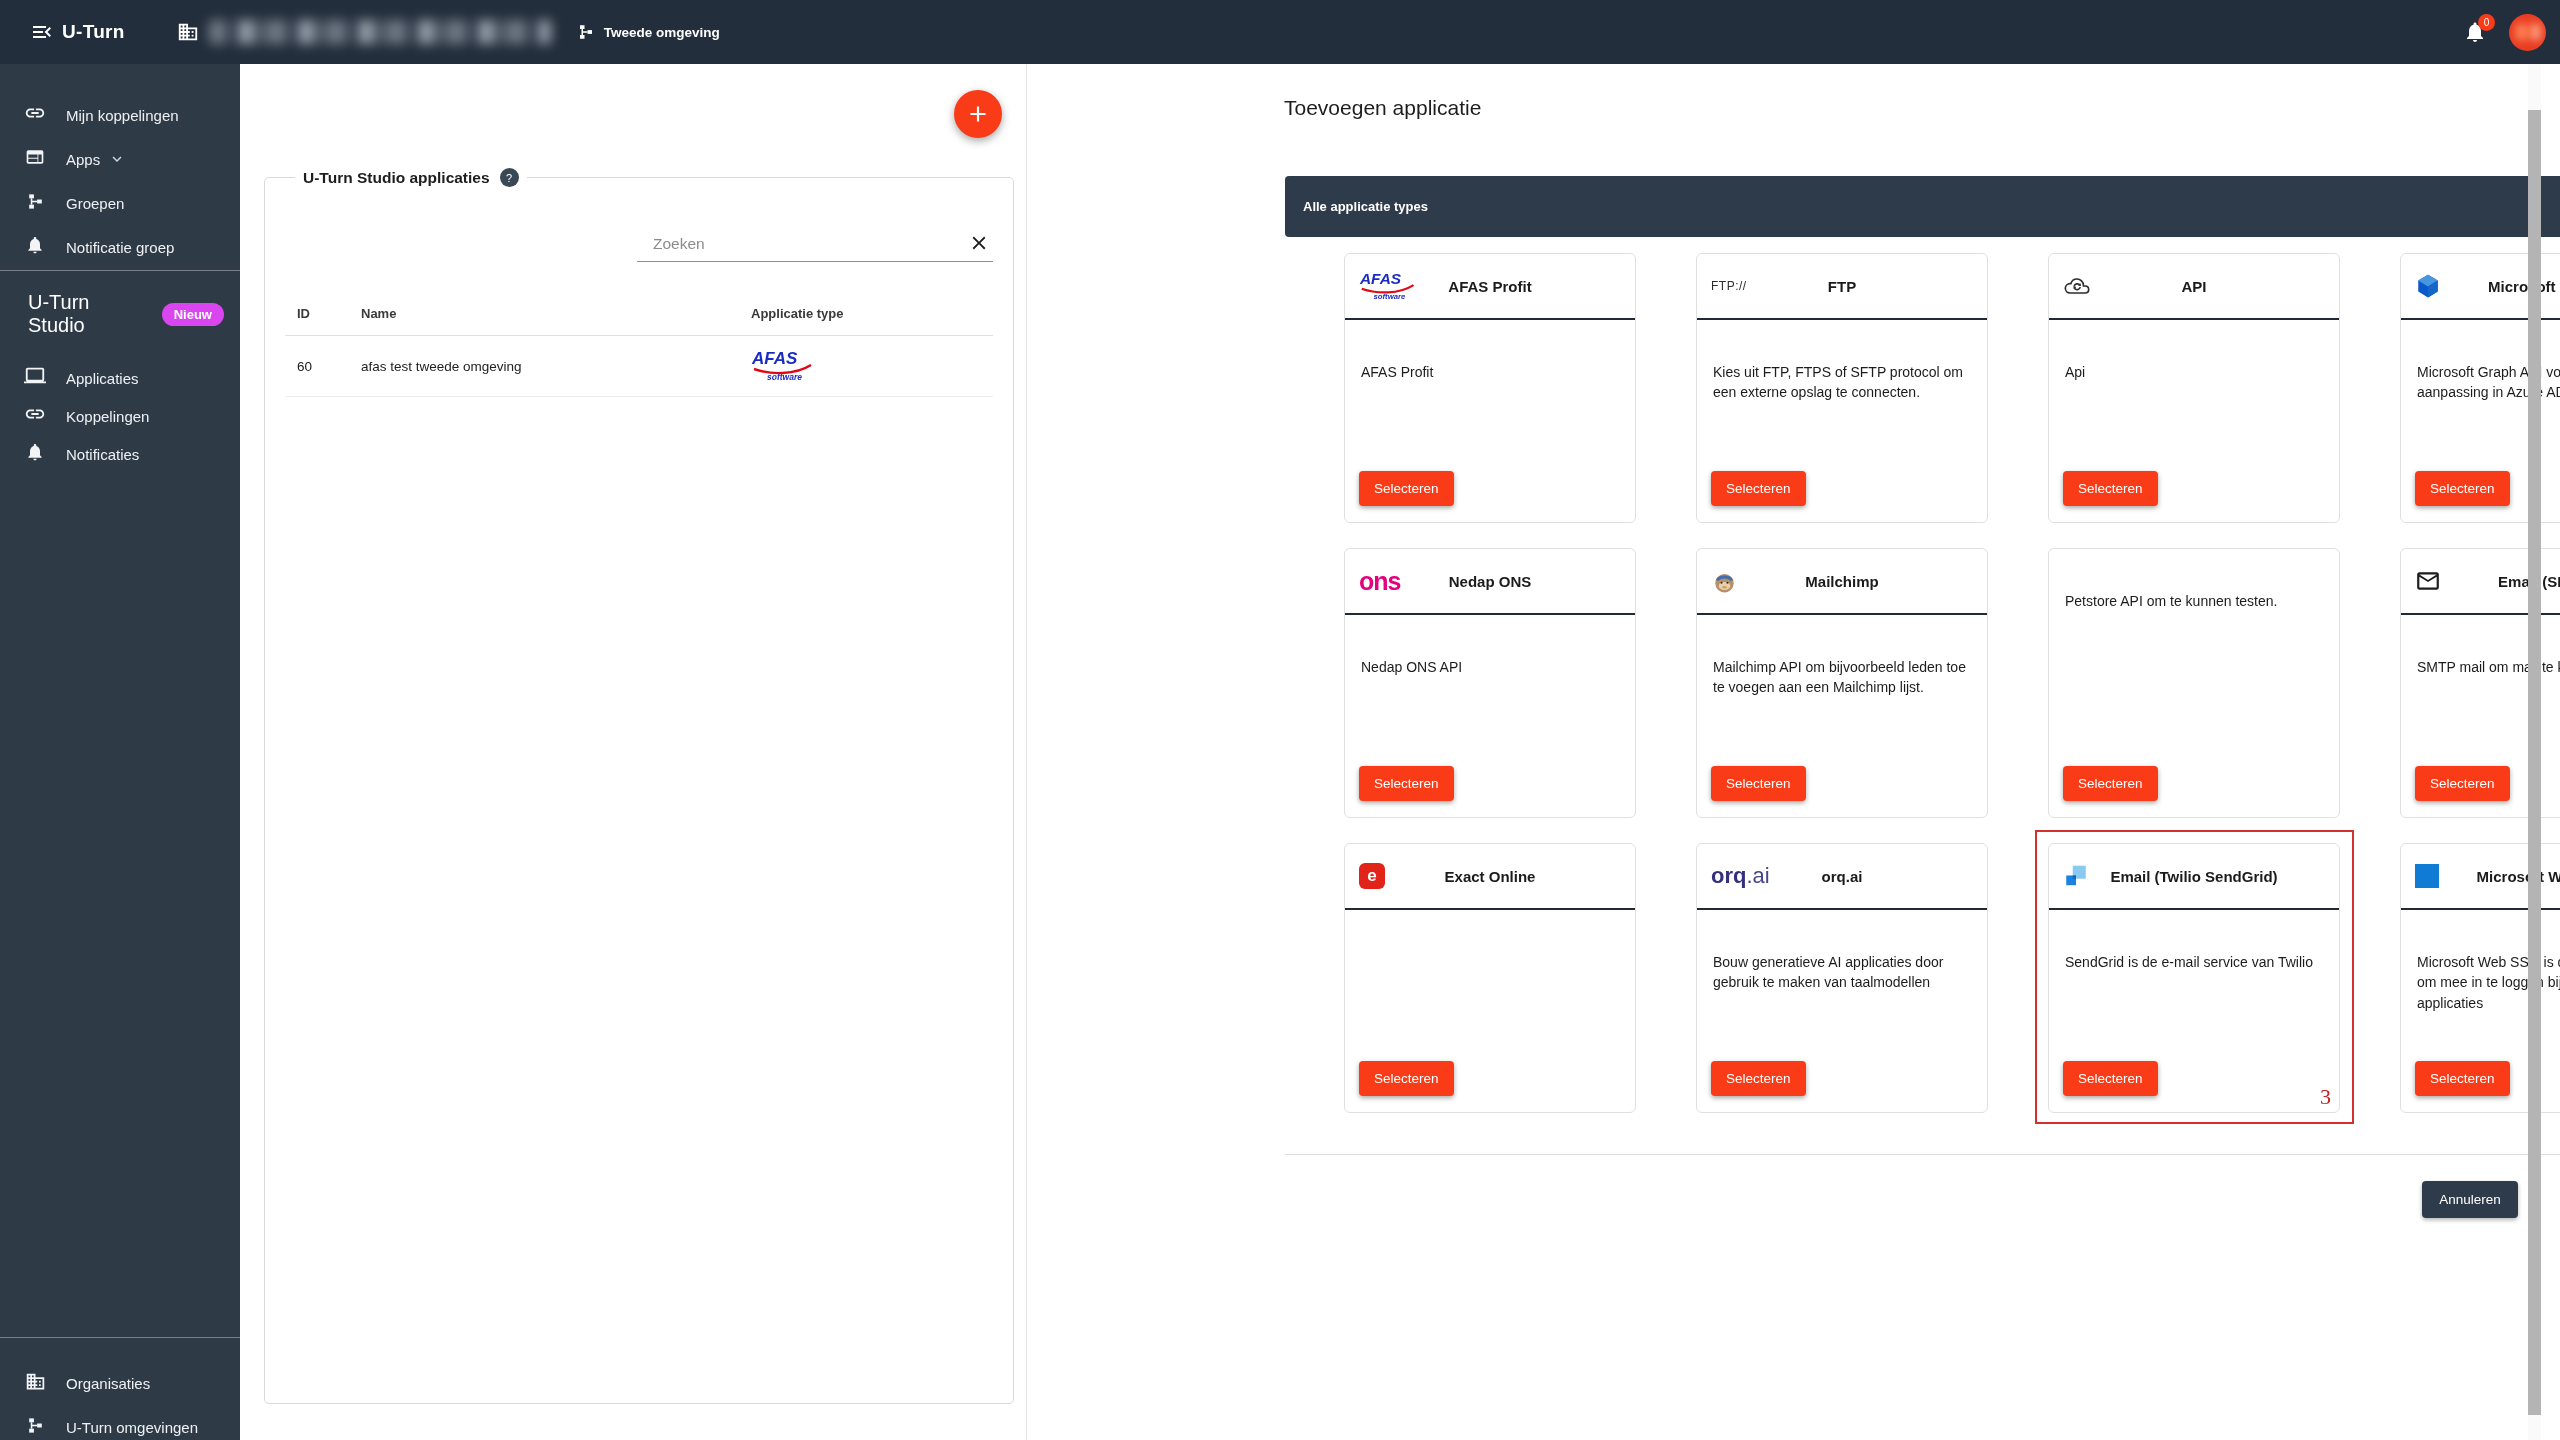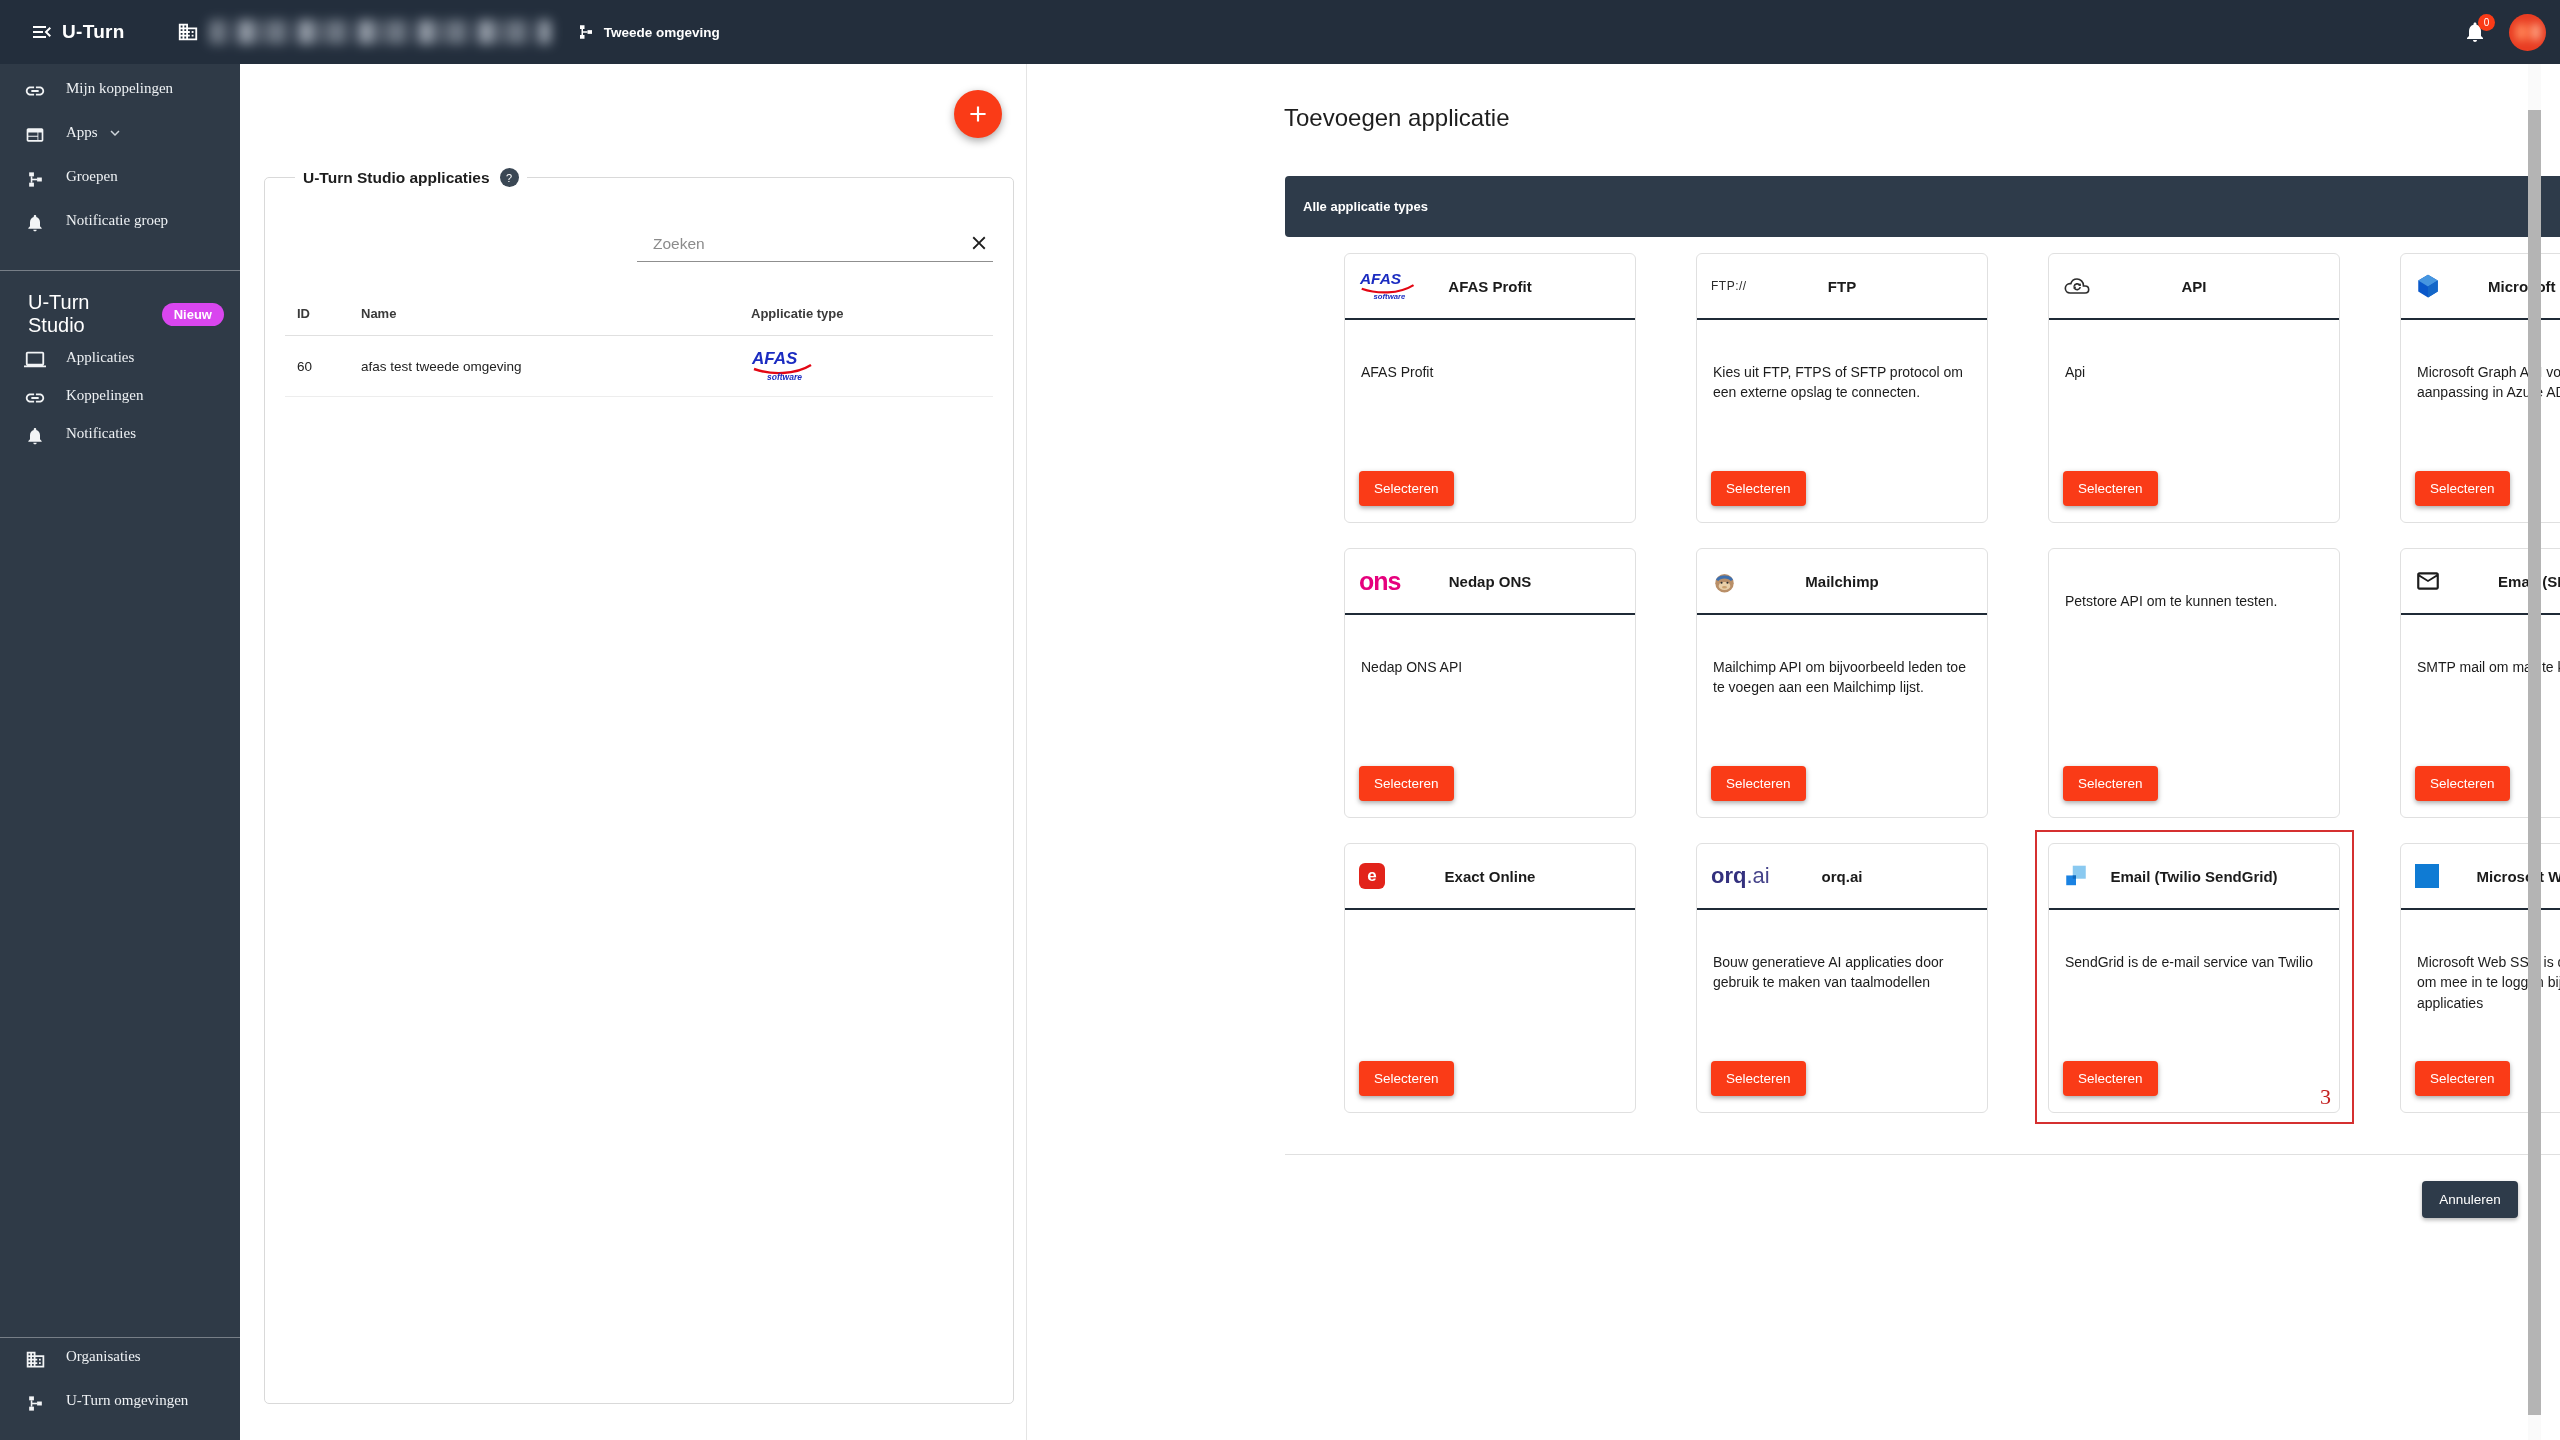--- a/index.html
+++ b/index.html
@@ -23,21 +23,21 @@
   .bell-wrap { position:relative; color:#fff; width:40px; height:40px; display:flex; align-items:center; justify-content:center; cursor:pointer; }
   .bell-badge { position:absolute; top:2px; right:0px; min-width:17px; height:17px; border-radius:9px;
     background:#fa3b17; color:#fff; font-size:10px; display:flex; align-items:center; justify-content:center; padding:0 3px; }
   .avatar { width:37px; height:37px; border-radius:50%; margin-left:14px; background:#e83c22; position:relative; overflow:hidden; cursor:pointer; }
   .avatar::after { content:""; position:absolute; left:7px; top:10px; width:24px; height:16px;
     background:linear-gradient(90deg,#ff8a5c 0 10px,#f4512c 10px 16px,#ffb08f 16px 24px); filter:blur(4px); }
 
   
   .sidebar { position:absolute; left:0; top:64px; width:240px; height:1376px;
     background:#2f3a47; color:#eef1f4; display:flex; flex-direction:column; z-index:20; }
-  .side-item { display:flex; align-items:flex-start; height:44px; padding-left:24px; cursor:pointer; font-size:15px;font-family:Liberation Serif, serif; }
+  .side-item { display:flex; align-items:flex-end; height:44px; padding-left:24px; cursor:pointer; font-size:15px; }
   .side-item .s-icon { width:22px; height:22px; margin-right:20px; display:flex; align-items:center; justify-content:center; color:#f2f4f6; }
   .side-item .chev { margin-left:8px; display:flex; color:#cfd5db; }
   .side-divider { border-top:1px solid rgba(255,255,255,.35); margin:14px 0 10px 0; }
   .studio-head { display:flex; align-items:center; padding:10px 16px 12px 28px; }
   .studio-title { font-size:20px; color:#fff; }
   .badge-nieuw { margin-left:18px; background:#d946ef; color:#fff; font-size:13px; font-weight:bold;
     padding:4px 12px; border-radius:13px; }
   .studio-list .side-item { height:38px; }
   .side-spacer { flex:1; }
   .bottom-list { margin-bottom:4px; }
@@ -66,21 +66,21 @@
     display:flex; align-items:center; justify-content:center; cursor:pointer; }
   .apps-table { width:100%; margin-top:34px; border-collapse:collapse; }
   .apps-table th { text-align:left; font-size:13px; color:#3a3a3a; font-weight:bold; padding:10px 8px 14px 8px;
     border-bottom:1px solid #e0e0e0; }
   .apps-table td { font-size:13.5px; color:#222; padding:12px 8px; border-bottom:1px solid #ededed; }
   .col-id { width:68px; padding-left:12px !important; }
   .col-name { width:390px; }
 
   
   .dialog { position:absolute; left:786px; top:0; width:1534px; height:1376px; }
-  .dialog-title { position:absolute; left:258px; top:40px; font-size:24px; color:#1e1e1e; }
+  .dialog-title { position:absolute; left:258px; top:32px; font-size:21px; color:#1e1e1e; }
   .type-bar { position:absolute; left:259px; top:112px; width:1471px; height:61px; background:#2e3b4a;
     border-radius:4px; display:flex; align-items:center; padding:0 18px; cursor:pointer; }
   .type-bar-label { color:#fff; font-size:13px; font-weight:bold; }
   .cards-grid { position:absolute; left:318px; top:189px; width:1348px; }
   .card { position:absolute; width:292px; height:270px; background:#fff; border:1px solid #e0e0e0;
     border-radius:6px; }
   .card-header { position:relative; height:66px; border-bottom:2px solid #1f2a36; display:flex; align-items:center; }
   .card-icon { position:absolute; left:14px; width:60px; height:44px; display:flex; align-items:center; }
   .card-title { width:100%; text-align:center; font-size:15px; font-weight:bold; color:#1b1b1b; padding:0 10px; }
   .card-desc { padding:42px 16px 0 16px; font-size:14px; line-height:1.45; color:#1c1c1c; }

